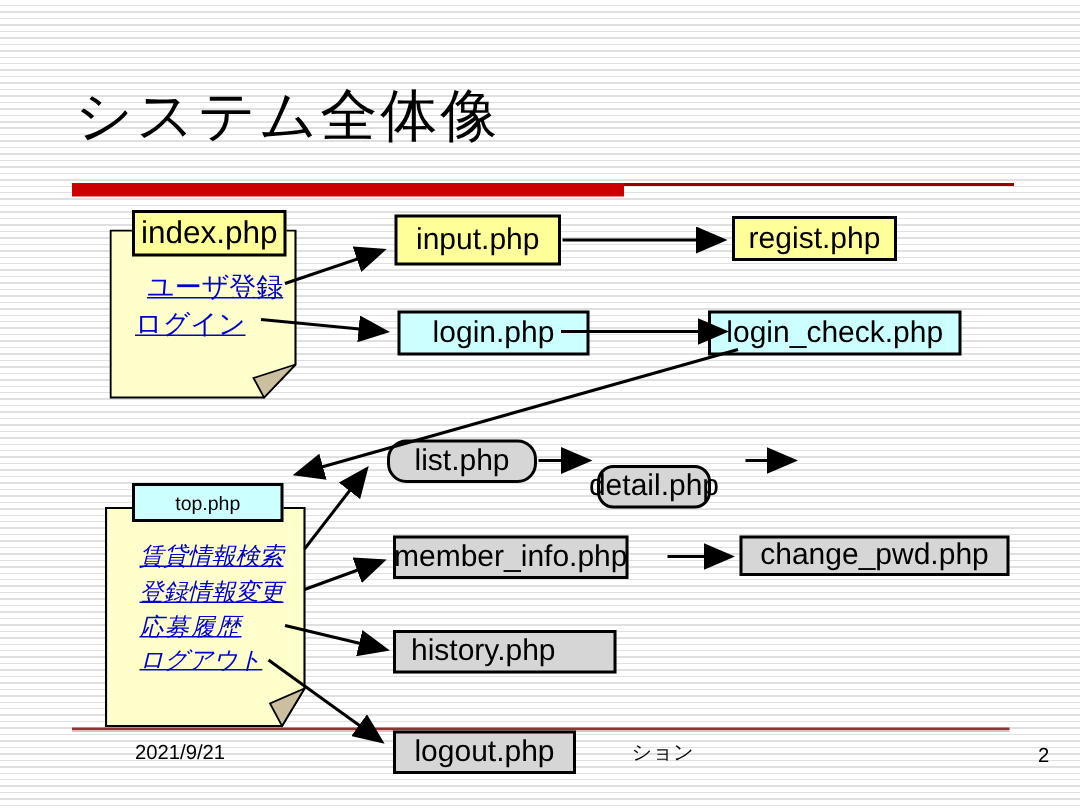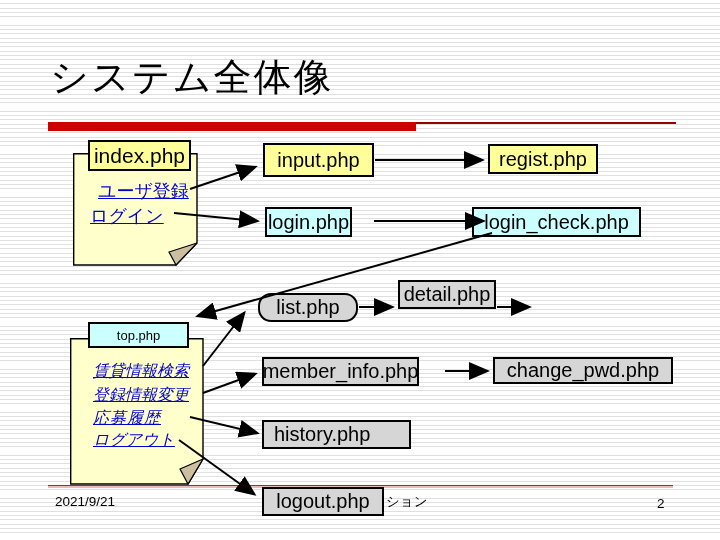--- a/index.html
+++ b/index.html
@@ -12,44 +12,44 @@
   .bar{position:absolute;left:48px;top:122px;width:368px;height:9px;background:#CC0000;z-index:3;}
   .bar-thin{position:absolute;left:416px;top:122px;width:260px;height:2px;background:#990000;z-index:3;}
   .footline{position:absolute;left:48px;top:485px;width:625px;height:3px;z-index:2;
     background:linear-gradient(to bottom,#8B3535 0 1.5px,#E6BEBE 1.5px 3px);}
   .box{position:absolute;border:2px solid #000;box-sizing:border-box;z-index:3;
     display:flex;align-items:center;justify-content:center;font-size:20px;white-space:nowrap;}
   .yellow{background:#FFFF99;} .cyan{background:#CCFFFF;} .gray{background:#D6D6D6;}
   #b-index{left:88px;top:140px;width:103px;height:31px;font-size:21px;}
   #b-input{left:263px;top:143px;width:111px;height:34px;}
   #b-regist{left:488px;top:144px;width:110px;height:30px;}
-  #b-login{left:265px;top:207px;width:87px;height:30px;}
+  #b-login{left:265px;top:207px;width:128px;height:30px;}
   #b-logincheck{left:472px;top:207px;width:169px;height:30px;}
   #b-top{left:88px;top:322px;width:101px;height:26px;font-size:13px;}
   #b-list{left:258px;top:293px;width:100px;height:29px;border-radius:13px;}
-  #b-detail{left:398px;top:280px;width:98px;height:29px;}
+  #b-detail{left:398px;top:310px;width:76px;height:29px;border-radius:11px;}
   #b-reserve{left:535px;top:293px;width:138px;height:28px;}
   #b-member{left:262px;top:357px;width:157px;height:29px;}
   #b-change{left:493px;top:357px;width:180px;height:27px;}
   #b-history{left:262px;top:420px;width:149px;height:29px;justify-content:flex-start;padding-left:10px;}
   #b-logout{left:262px;top:487px;width:122px;height:29px;}
   .note-svg{position:absolute;z-index:1;}
   #note1{left:73px;top:153px;}
   #note2{left:70px;top:338px;}
   .link{position:absolute;z-index:3;color:#0000CC;text-decoration:underline;white-space:nowrap;cursor:pointer;text-align:right;}
   .lk1{font-size:18px;}
   .lk2{font-size:16px;font-style:italic;}
   #l-userreg{left:98px;top:179px;}
   #l-loginlk{left:90px;top:204px;}
   #l-search{left:93px;top:361px;}
   #l-chg{left:93px;top:385px;}
   #l-hist{left:93px;top:408px;letter-spacing:1px;}
   #l-lout{left:93px;top:430px;}
   #arrows{position:absolute;left:0;top:0;z-index:4;pointer-events:none;}
-  .foot{position:absolute;font-size:13.5px;z-index:3;}
+  .foot{position:absolute;font-size:13.5px;z-index:3;margin-left:35px;}
   #f-date{left:55px;top:494px;}
   #f-frag{left:386px;top:493px;}
   #f-page{left:657px;top:496px;}
 </style>
 </head>
 <body>
 
 <div id="slide">
 
   <div class="title">システム全体像</div>

